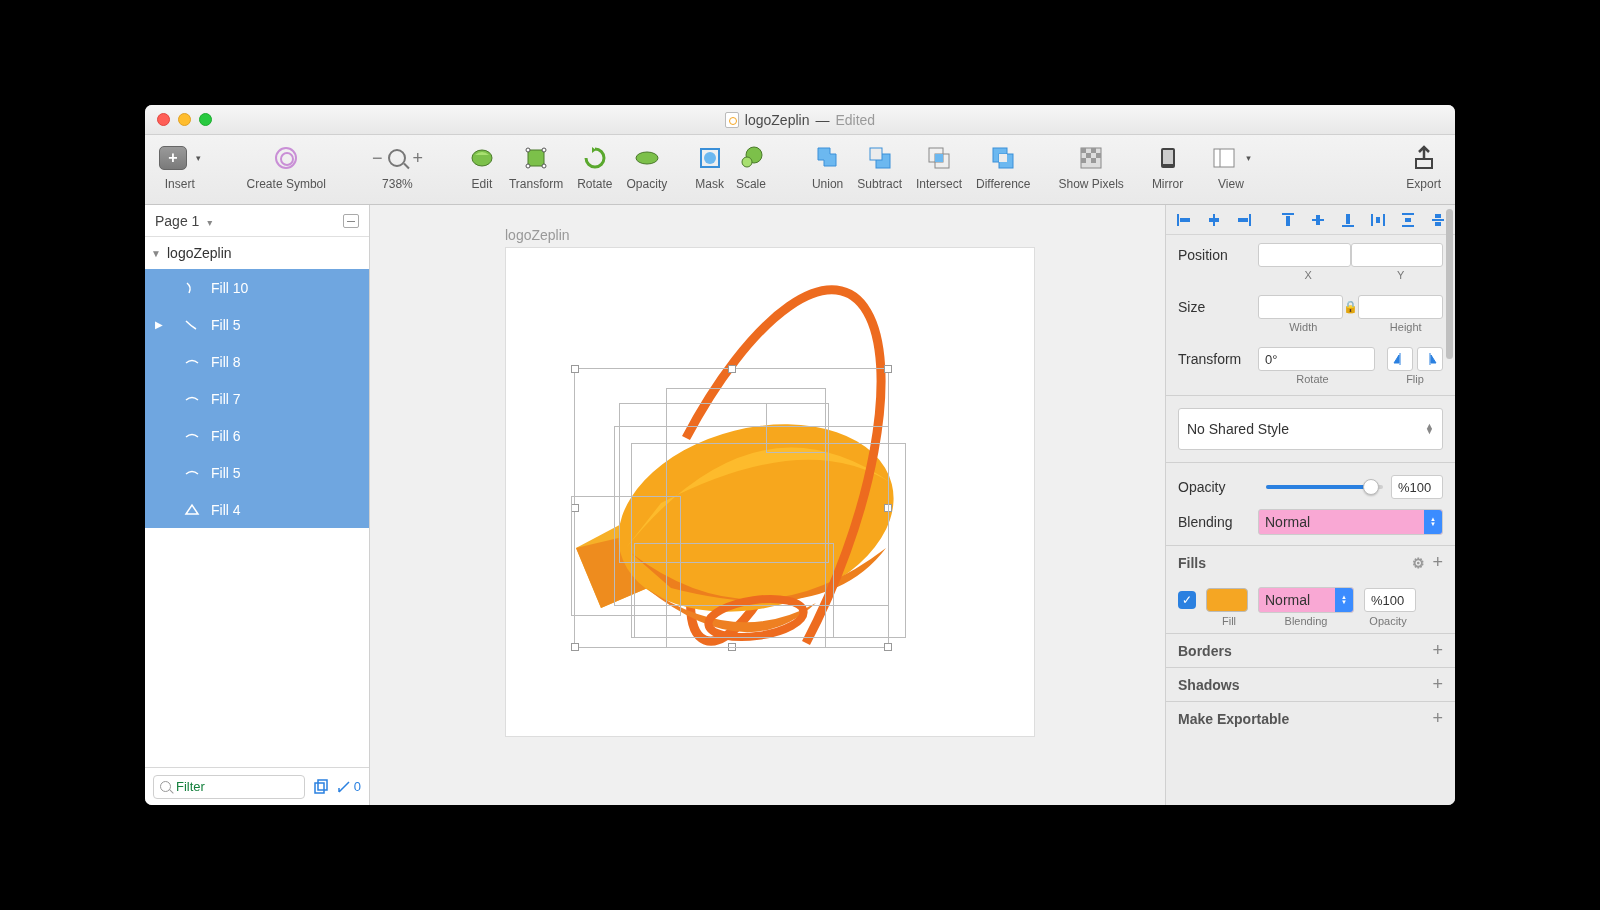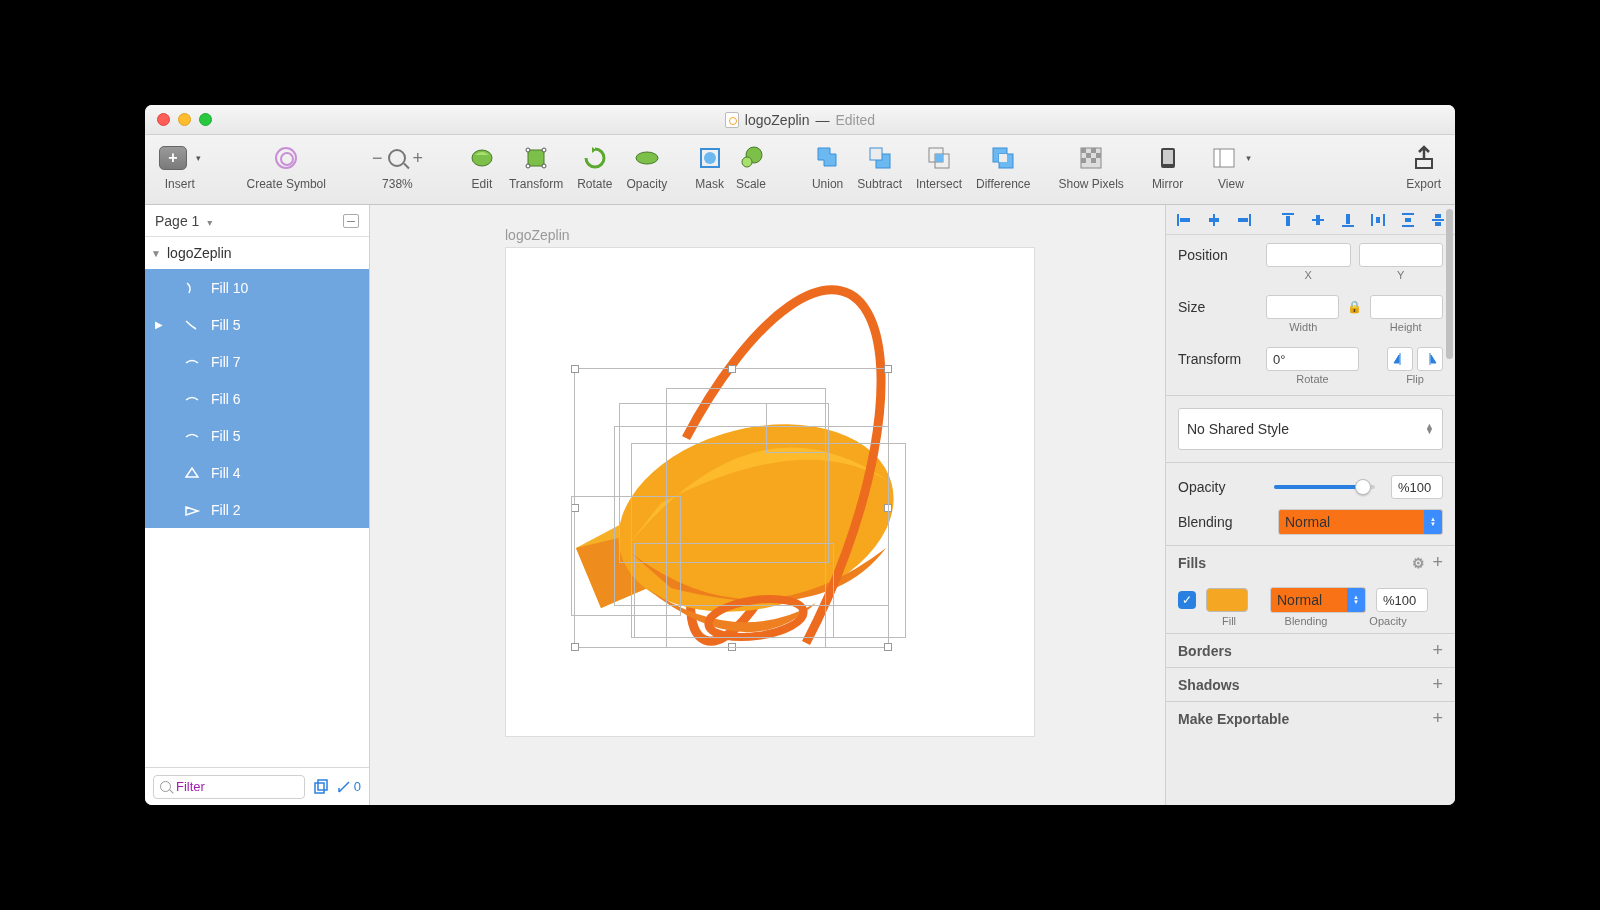--- a/index.html
+++ b/index.html
@@ -65,21 +65,21 @@
 .selbox .h.w { left: -4px; top: 50%; margin-top: -4px; } .selbox .h.e { right: -4px; top: 50%; margin-top: -4px; }
 .selbox .h.sw { left: -4px; bottom: -4px; } .selbox .h.s { left: 50%; margin-left: -4px; bottom: -4px; } .selbox .h.se { right: -4px; bottom: -4px; }
 
 .rightpanel { width: 290px; background: #ececec; border-left: 1px solid #d0d0d0; overflow-y: auto; font-size: 14px; color: #333; position: relative; }
 .rightpanel::after { content: ""; position: absolute; right: 2px; top: 4px; width: 7px; height: 150px; background: #c0c0c0; border-radius: 4px; }
 
 .alignrow { height: 30px; border-bottom: 1px solid #d5d5d5; display: flex; align-items: center; padding: 0 10px; gap: 14px; }
 .alignrow .gap { width: 10px; }
 .ai { color: #2a80e0; display: flex; align-items: center; justify-content: center; width: 16px; height: 16px; }
 
-.proprow { display: flex; align-items: center; padding: 8px 12px 2px; gap: 8px; }
+.proprow { display: flex; align-items: center; padding: 8px 12px 2px; gap: 0; }
 .proplabel { width: 80px; font-size: 14px; }
 .inp { flex: 1; height: 24px; background: #fff; border: 1px solid #ccc; border-radius: 3px; font-size: 13px; padding: 0 6px; display: flex; align-items: center; }
 .sublabels { display: flex; padding: 0 12px 6px; gap: 8px; font-size: 11px; color: #777; }
 .sublabels .sl { flex: 1; text-align: center; }
 .sublabels .spacer { width: 80px; }
 .lock { color: #777; font-size: 12px; align-self: center; }
 
 .flipicons { display: flex; gap: 4px; }
 .flipbtn { width: 26px; height: 24px; background: #fff; border: 1px solid #ccc; border-radius: 3px; display: flex; align-items: center; justify-content: center; }
 .flipbtn svg { width: 14px; height: 14px; }
@@ -87,21 +87,21 @@
 .section-divider { height: 1px; background: #d0d0d0; margin: 4px 0; }
 
 .stylerow { padding: 8px 12px; display: flex; align-items: center; }
 .styledrop { flex: 1; height: 42px; background: #fff; border: 1px solid #ccc; border-radius: 3px; padding: 0 8px; display: flex; align-items: center; justify-content: space-between; font-size: 14px; }
 .styledrop .upd { color: #888; font-size: 9px; line-height: 5px; }
 
 .slider { flex: 1; height: 4px; background: #cfcfcf; border-radius: 2px; position: relative; margin: 0 8px; }
 .slider .fill { position: absolute; left: 0; top: 0; bottom: 0; width: 92%; background: #2a80e0; border-radius: 2px; }
 .slider .thumb { position: absolute; right: 4px; top: -6px; width: 16px; height: 16px; background: #fff; border: 1px solid #bbb; border-radius: 50%; box-shadow: 0 1px 2px rgba(0,0,0,0.2); }
 
-.blendrow select, .seldrop { flex: 1; height: 26px; background: #f97316; border: 1px solid #ccc; border-radius: 3px; padding: 0 6px; font-size: 14px; margin-left: 12px; }
+.blendrow select, .seldrop { flex: 1; height: 26px; background: #f9a8d4; border: 1px solid #ccc; border-radius: 3px; padding: 0 6px; font-size: 14px; }
 .seldrop { display: flex; align-items: center; justify-content: space-between; position: relative; }
 .seldrop .ar { background: #3b8cff; width: 18px; height: 24px; position: absolute; right: 0; top: 0; border-radius: 0 3px 3px 0; color: #fff; display: flex; flex-direction: column; align-items: center; justify-content: center; font-size: 6px; line-height: 5px; }
 
 .sectionhead { height: 34px; border-top: 1px solid #d0d0d0; display: flex; align-items: center; padding: 0 12px; font-weight: 600; justify-content: space-between; color: #555; }
 .sectionhead .gear { color: #999; font-size: 14px; display: flex; gap: 8px; align-items: center; }
 
 .fillrow { padding: 8px 12px 2px; display: flex; align-items: center; gap: 10px; }
 .chk { width: 18px; height: 18px; background: #2a80e0; border-radius: 4px; color: #fff; display: flex; align-items: center; justify-content: center; font-size: 12px; }
 .swatch { width: 42px; height: 24px; border: 1px solid #bbb; border-radius: 4px; background: #f5a623; }
 
@@ -324,52 +324,52 @@
               <span class="tri2">▶</span>
               <svg viewBox="0 0 16 14">
                 <path d="M2 3 Q7 8 12 11"></path>
               </svg>
               <span>Fill 5</span>
             </div>
             <div class="layer-item">
               <svg viewBox="0 0 16 14">
                 <path d="M2 8 Q8 3 14 8"></path>
               </svg>
-              <span>Fill 7</span>
+              <span>Fill 8</span>
             </div>
             <div class="layer-item">
               <svg viewBox="0 0 16 14">
                 <path d="M2 8 Q8 3 14 8"></path>
               </svg>
-              <span>Fill 6</span>
+              <span>Fill 7</span>
             </div>
             <div class="layer-item">
               <svg viewBox="0 0 16 14">
                 <path d="M2 8 Q8 3 14 8"></path>
               </svg>
+              <span>Fill 6</span>
+            </div>
+            <div class="layer-item">
+              <svg viewBox="0 0 16 14">
+                <path d="M2 8 Q8 3 14 8"></path>
+              </svg>
               <span>Fill 5</span>
             </div>
             <div class="layer-item">
               <svg viewBox="0 0 16 14">
                 <path d="M2 11 L8 2 L14 11 Z"></path>
               </svg>
               <span>Fill 4</span>
             </div>
-            <div class="layer-item">
-              <svg viewBox="0 0 16 14">
-                <path d="M2 4 L14 8 L2 12 Z"></path>
-              </svg>
-              <span>Fill 2</span>
-            </div>
           </div>
       </div>
       <div class="leftfooter">
         <div class="filterbox">
           <span class="mag2"></span>
-          <span style="color:#a21caf">Filter</span>
+          <span style="color:#15803d">Filter</span>
         </div>
         <div class="footicon">
           <svg width="16" height="16" viewBox="0 0 16 16">
               <rect x="2" y="4" width="9" height="10" fill="none" stroke="#2a80e0" stroke-width="1.5"></rect>
               <rect x="5" y="1" width="9" height="10" fill="none" stroke="#2a80e0" stroke-width="1.5"></rect>
             </svg>
         </div>
         <div class="footicon">
           <svg width="14" height="14" viewBox="0 0 14 14">
               <path d="M2 12 L12 2 M2 12 L5 9 M2 12 L2 8" fill="none" stroke="#2a80e0" stroke-width="1.5"></path>

